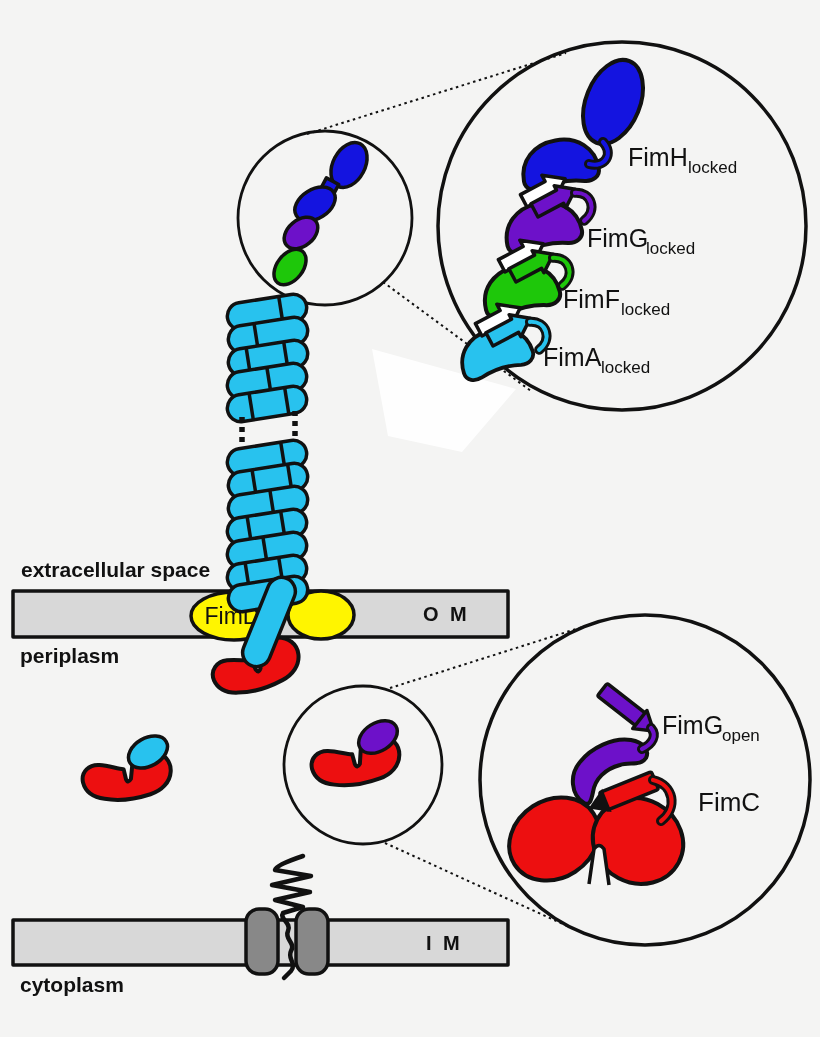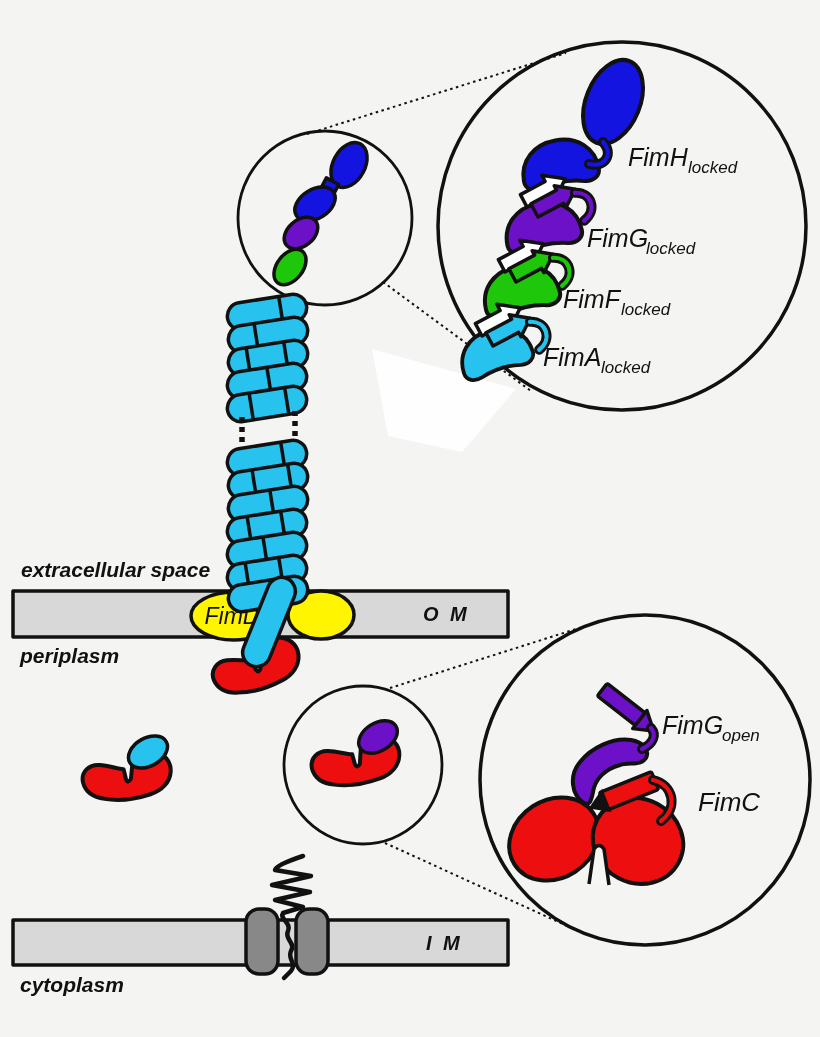--- a/index.html
+++ b/index.html
@@ -1,16 +1,16 @@
 <!DOCTYPE html>
 <html><head>
 <meta charset="utf-8">
 <style>
   html,body{margin:0;padding:0;background:#e8e8e8;}
-  #stage{width:820px;height:1037px;position:relative;margin:0 auto;font-style:italic;}
+  #stage{width:820px;height:1037px;position:relative;margin:0 auto;}
   svg{display:block;}
   text{fill:#111;font-family:"Liberation Sans",sans-serif;}
   .lbl{font-size:25px;}
   .sub{font-size:17px;}
   .big{font-size:26px;}
   .boldlbl{font-weight:bold;font-size:21px;}
   .mem{font-weight:bold;font-size:20px;letter-spacing:3px;}
   .fimd{font-size:23px;}
   .oln{stroke:#111;stroke-width:3.5;stroke-linejoin:round;}
   .oln4{stroke:#111;stroke-width:4;stroke-linejoin:round;}

